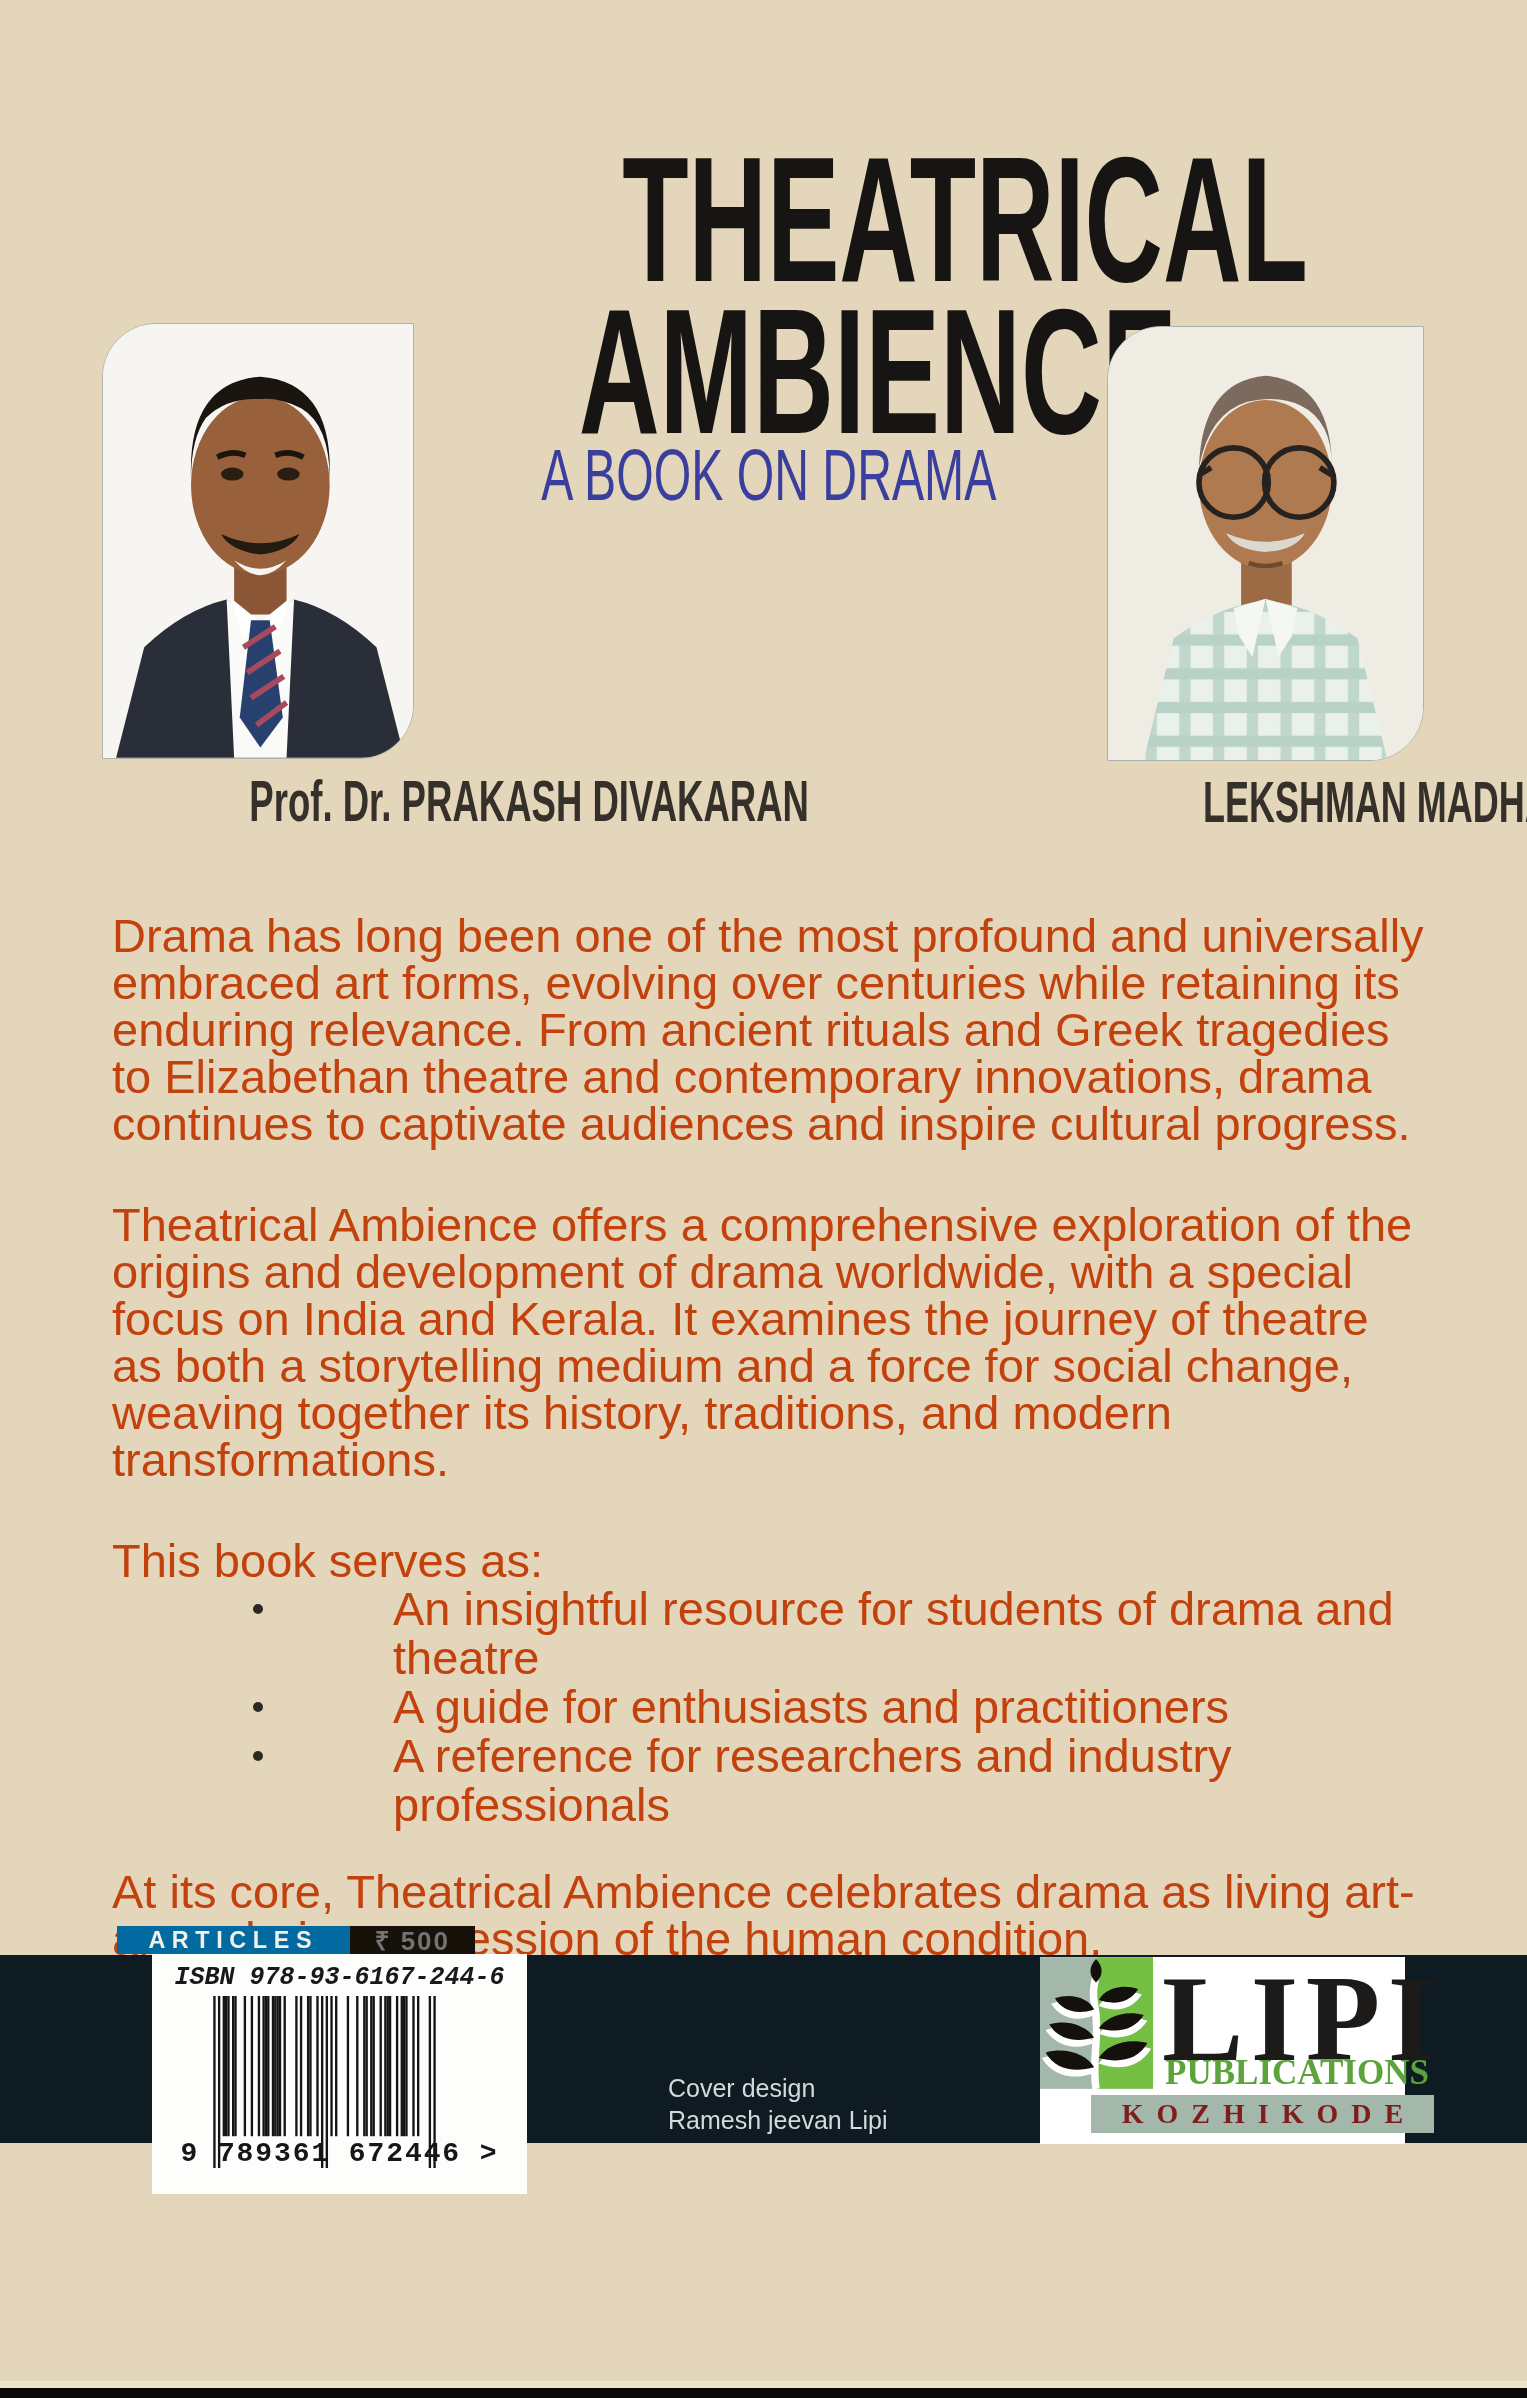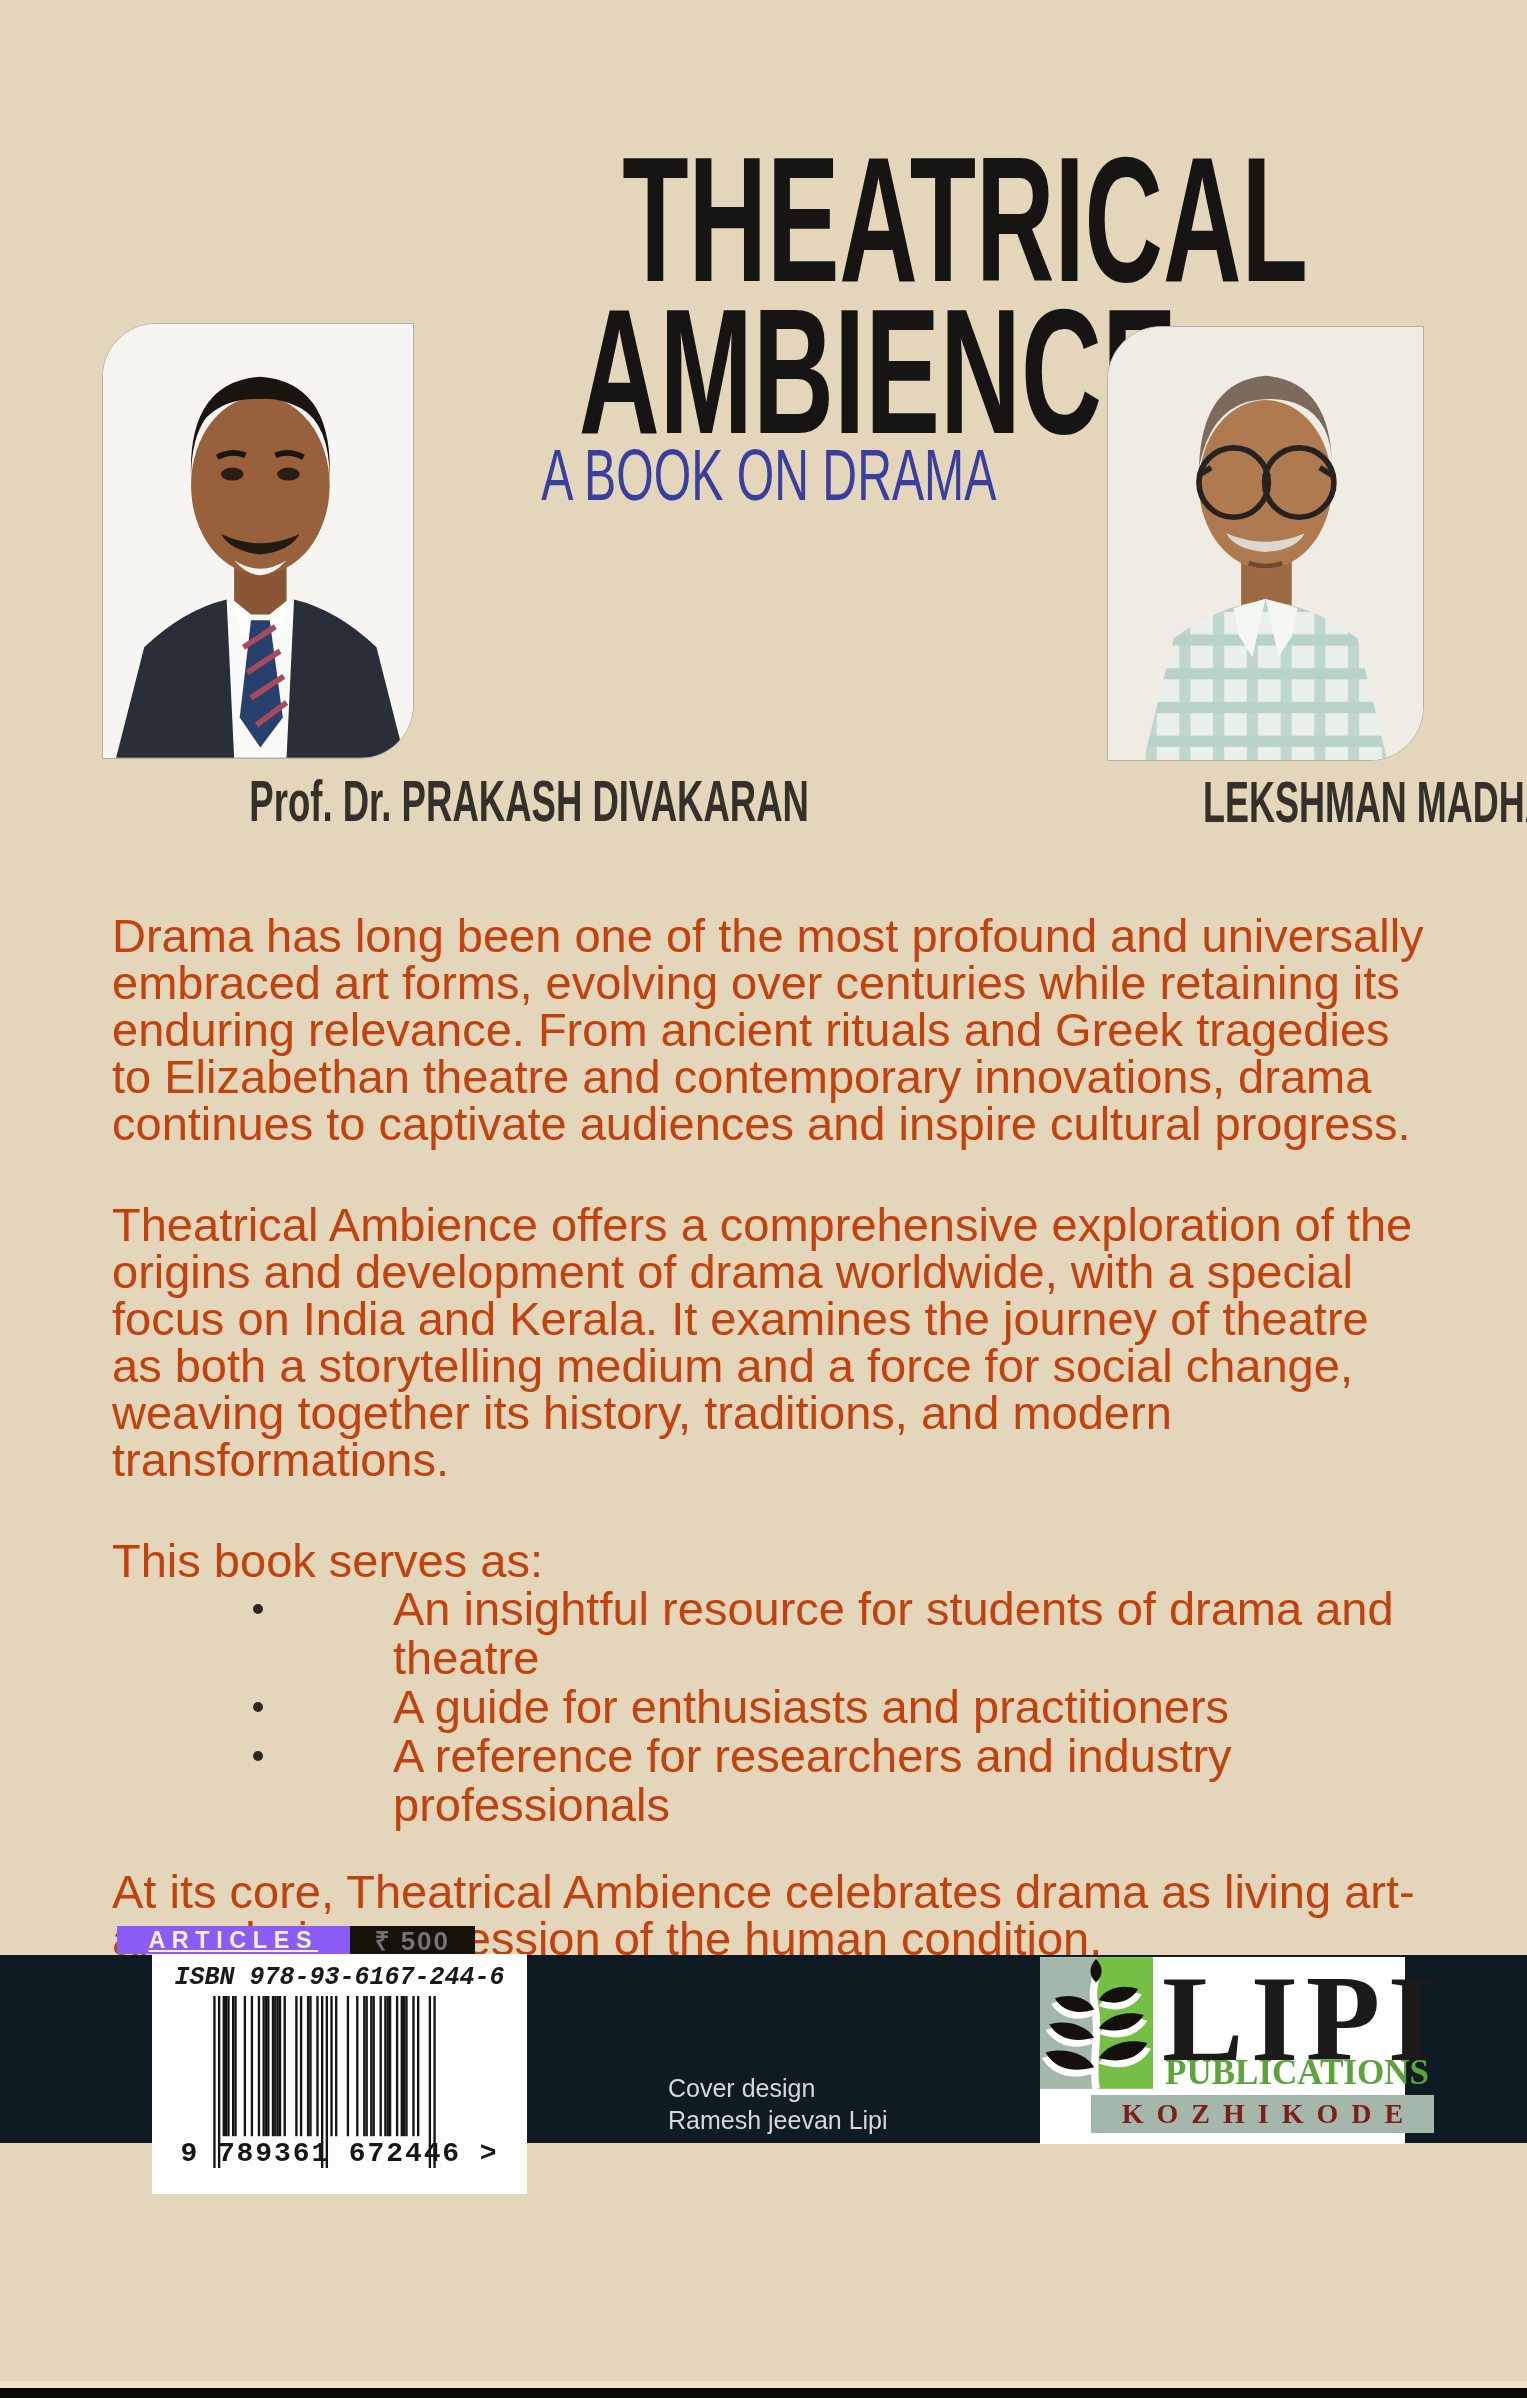--- a/index.html
+++ b/index.html
@@ -45,22 +45,22 @@
     border-radius:50%; background:#2c2824;}
   .closing{margin-bottom:0 !important;}
 
   
   .band{left:0; top:1955px; width:1527px; height:188px; background:#0e1b22;}
   .beige-line{left:0; top:2381px; width:1527px; height:7.5px; background:#eee4cf;}
   .bottom-strip{left:0; top:2388px; width:1527px; height:10.3px; background:#0a0906;}
 
   
   .cat-bar{left:117px; top:1926px; width:358px; height:28px; display:flex;}
-  .cat-cell{width:252px; background:#8b5cf6; color:#f3f0e8; display:flex; align-items:center; justify-content:center;
-    font-size:23.4px; font-weight:600; letter-spacing:6.6px;text-decoration:underline;}
+  .cat-cell{width:252px; background:#0369a1; color:#f3f0e8; display:flex; align-items:center; justify-content:center;
+    font-size:23.4px; font-weight:600; letter-spacing:6.6px;}
   .price-cell{width:136px; background:#161209; color:#737373; display:flex; align-items:center; justify-content:center;
     font-size:26px; font-weight:600; letter-spacing:1.9px;}
 
   
   .barcode-box{left:152px; top:1954px; width:375px; height:240px; background:#fdfdfc;}
   .isbn{position:absolute; left:0; top:9.4px; width:375px; text-align:center;
     font-family:"Liberation Mono", monospace; font-weight:700; font-size:25px; color:#191919;font-style:italic;}
   .barcode-svg{position:absolute; left:61px; top:42px;}
   .barcode-digits{position:absolute; left:0; top:184px; width:375px; text-align:center;
     font-family:"Liberation Mono", monospace; font-weight:700; font-size:28px; letter-spacing:1.9px; color:#161616;}

